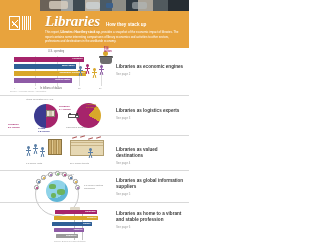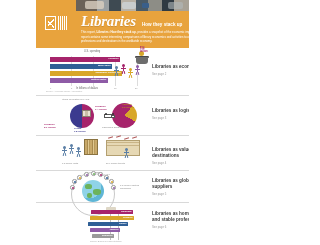--- a/index.html
+++ b/index.html
@@ -1,18 +1,18 @@
 <!DOCTYPE html>
 <html><head>
 <meta charset="utf-8">
 <style>
   html,body{margin:0;padding:0;background:#ffffff;}
   body{width:189px;height:245px;overflow:hidden;
        font-family:"Liberation Sans",sans-serif;color:#3b3b3b;}
-  .page{position:relative;width:189px;height:174px;background:#fff;margin-left:36px;}
+  .page{position:relative;width:189px;height:174px;background:#fff;}
 
   
   .photostrip{position:absolute;left:40px;top:0;width:149px;height:11px;
     background:
       linear-gradient(90deg,#6b6258 0 14%,#9aa0a2 14% 22%,#3e4a52 22% 30%,
         #b9b2a6 30% 40%,#4a5a66 40% 48%,#8d8d86 48% 58%,#2f3a42 58% 66%,
         #a8a296 66% 76%,#515a5e 76% 86%,#262d33 86% 100%);
     overflow:hidden;}
   .photostrip .p1{position:absolute;left:6%;top:12%;width:13%;height:70%;
     background:#d9cfc0;border-radius:2px;opacity:.8;}

